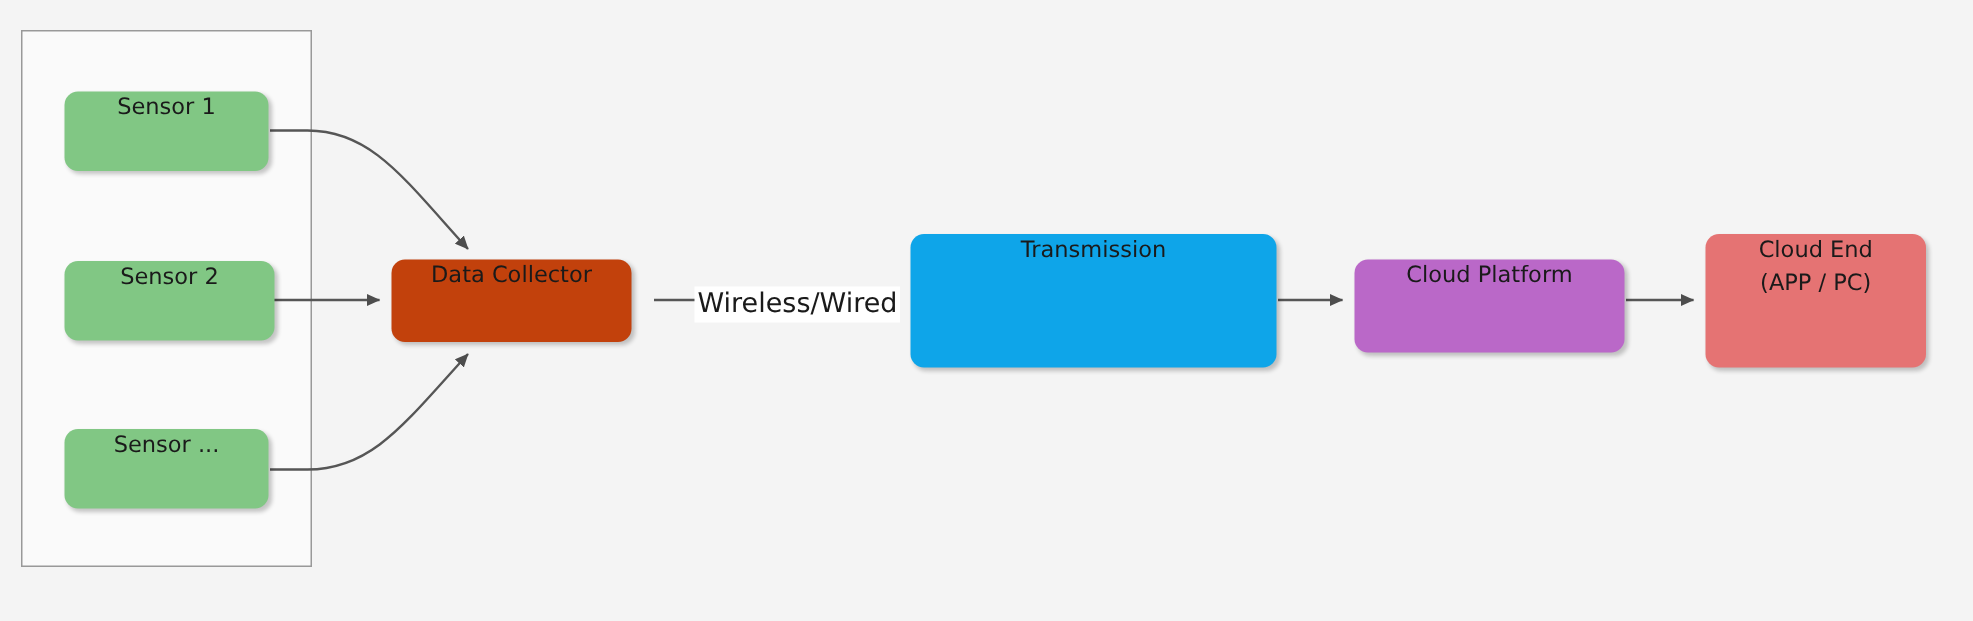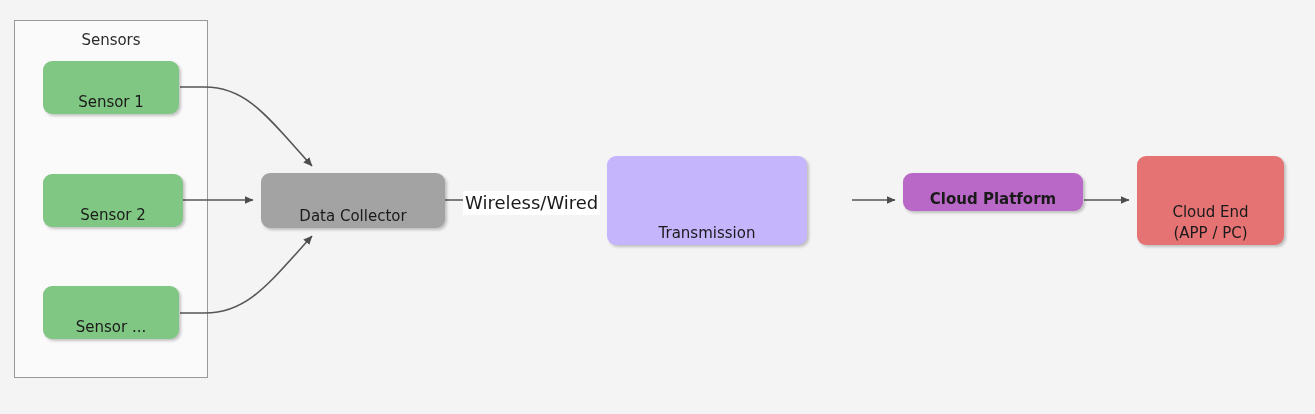--- a/index.html
+++ b/index.html
@@ -37,21 +37,21 @@
     white-space: nowrap;
   }
   
   .node {
     position: absolute;
     box-sizing: border-box;
     border-radius: 9px;
     display: flex;
     flex-direction: column;
     align-items: center;
-    justify-content: flex-end;
+    justify-content: flex-start;
     text-align: center;
     color: #1a1a1a;
     font-size: 15px;
     line-height: 1.45;
     box-shadow: 2px 2px 3px rgba(0,0,0,0.22);
     user-select: none;
   }
   .node .line2 {
     display: block;
   }
@@ -81,21 +81,20 @@
     stroke-width: 1.6px;
   }
 </style>
 </head>
 <body style="background: rgb(244, 244, 244);">
 
 <div id="diagram-root" style="width: 1315px; height: 414px;">
 
   <div class="subgraph" id="subgraph-box" style="left: 14px; top: 20px; width: 194px; height: 358px; background: rgb(250, 250, 250); border-color: rgb(153, 153, 153);">
   </div>
-  <div class="subgraph-title" id="subgraph-title" style="left: 14px; width: 194px; top: 33px; right: auto;">Sensors</div>
 
   <svg id="edges" viewBox="0 0 1315 414" xmlns="http://www.w3.org/2000/svg">
     <defs>
       <marker id="arrowhead" markerWidth="10" markerHeight="8" refX="8.5" refY="4" orient="auto" markerUnits="userSpaceOnUse">
         <path d="M 0,0 L 9,4 L 0,8 z" fill="#4d4d4d"></path>
       </marker>
     </defs>
     <g id="edge-paths">
         <path class="edge-path" d="M 180,87 L 205,87 C 248,87 270,120 312,166" stroke="#565656" stroke-width="1.6" marker-end="url(#arrowhead)"></path>
         <path class="edge-path" d="M 180,200 L 253,200" stroke="#565656" stroke-width="1.6" marker-end="url(#arrowhead)"></path>
@@ -109,27 +108,27 @@
   <div id="nodes-layer">
       <div class="node" style="left: 43px; top: 61px; width: 136px; height: 53px; background: rgb(129, 199, 132);">
         <span>Sensor 1</span>
       </div>
       <div class="node" style="left: 43px; top: 174px; width: 140px; height: 53px; background: rgb(129, 199, 132);">
         <span>Sensor 2</span>
       </div>
       <div class="node" style="left: 43px; top: 286px; width: 136px; height: 53px; background: rgb(129, 199, 132);">
         <span>Sensor ...</span>
       </div>
-      <div class="node" style="left: 261px; top: 173px; width: 184px; height: 55px; background: #a3a3a3;">
+      <div class="node" style="left: 261px; top: 173px; width: 160px; height: 55px; background: #c2410c;">
         <span>Data Collector</span>
       </div>
-      <div class="node" style="left: 607px; top: 156px; width: 200px; height: 89px; background: #c4b5fd;">
+      <div class="node" style="left: 607px; top: 156px; width: 244px; height: 89px; background: #0ea5e9;">
         <span>Transmission</span>
       </div>
-      <div class="node" style="left: 903px; top: 173px; width: 180px; height: 38px; background: rgb(186, 104, 200); font-weight: bold;">
+      <div class="node" style="left: 903px; top: 173px; width: 180px; height: 62px; background: rgb(186, 104, 200);">
         <span>Cloud Platform</span>
       </div>
       <div class="node" style="left: 1137px; top: 156px; width: 147px; height: 89px; background: rgb(229, 115, 115);">
         <span>Cloud End</span>
         <span class="line2">(APP / PC)</span>
       </div>
     </div>
 
   <div id="edge-labels-layer">
       <div class="edge-label" style="left: 463px; top: 191px;">Wireless/Wired</div>

